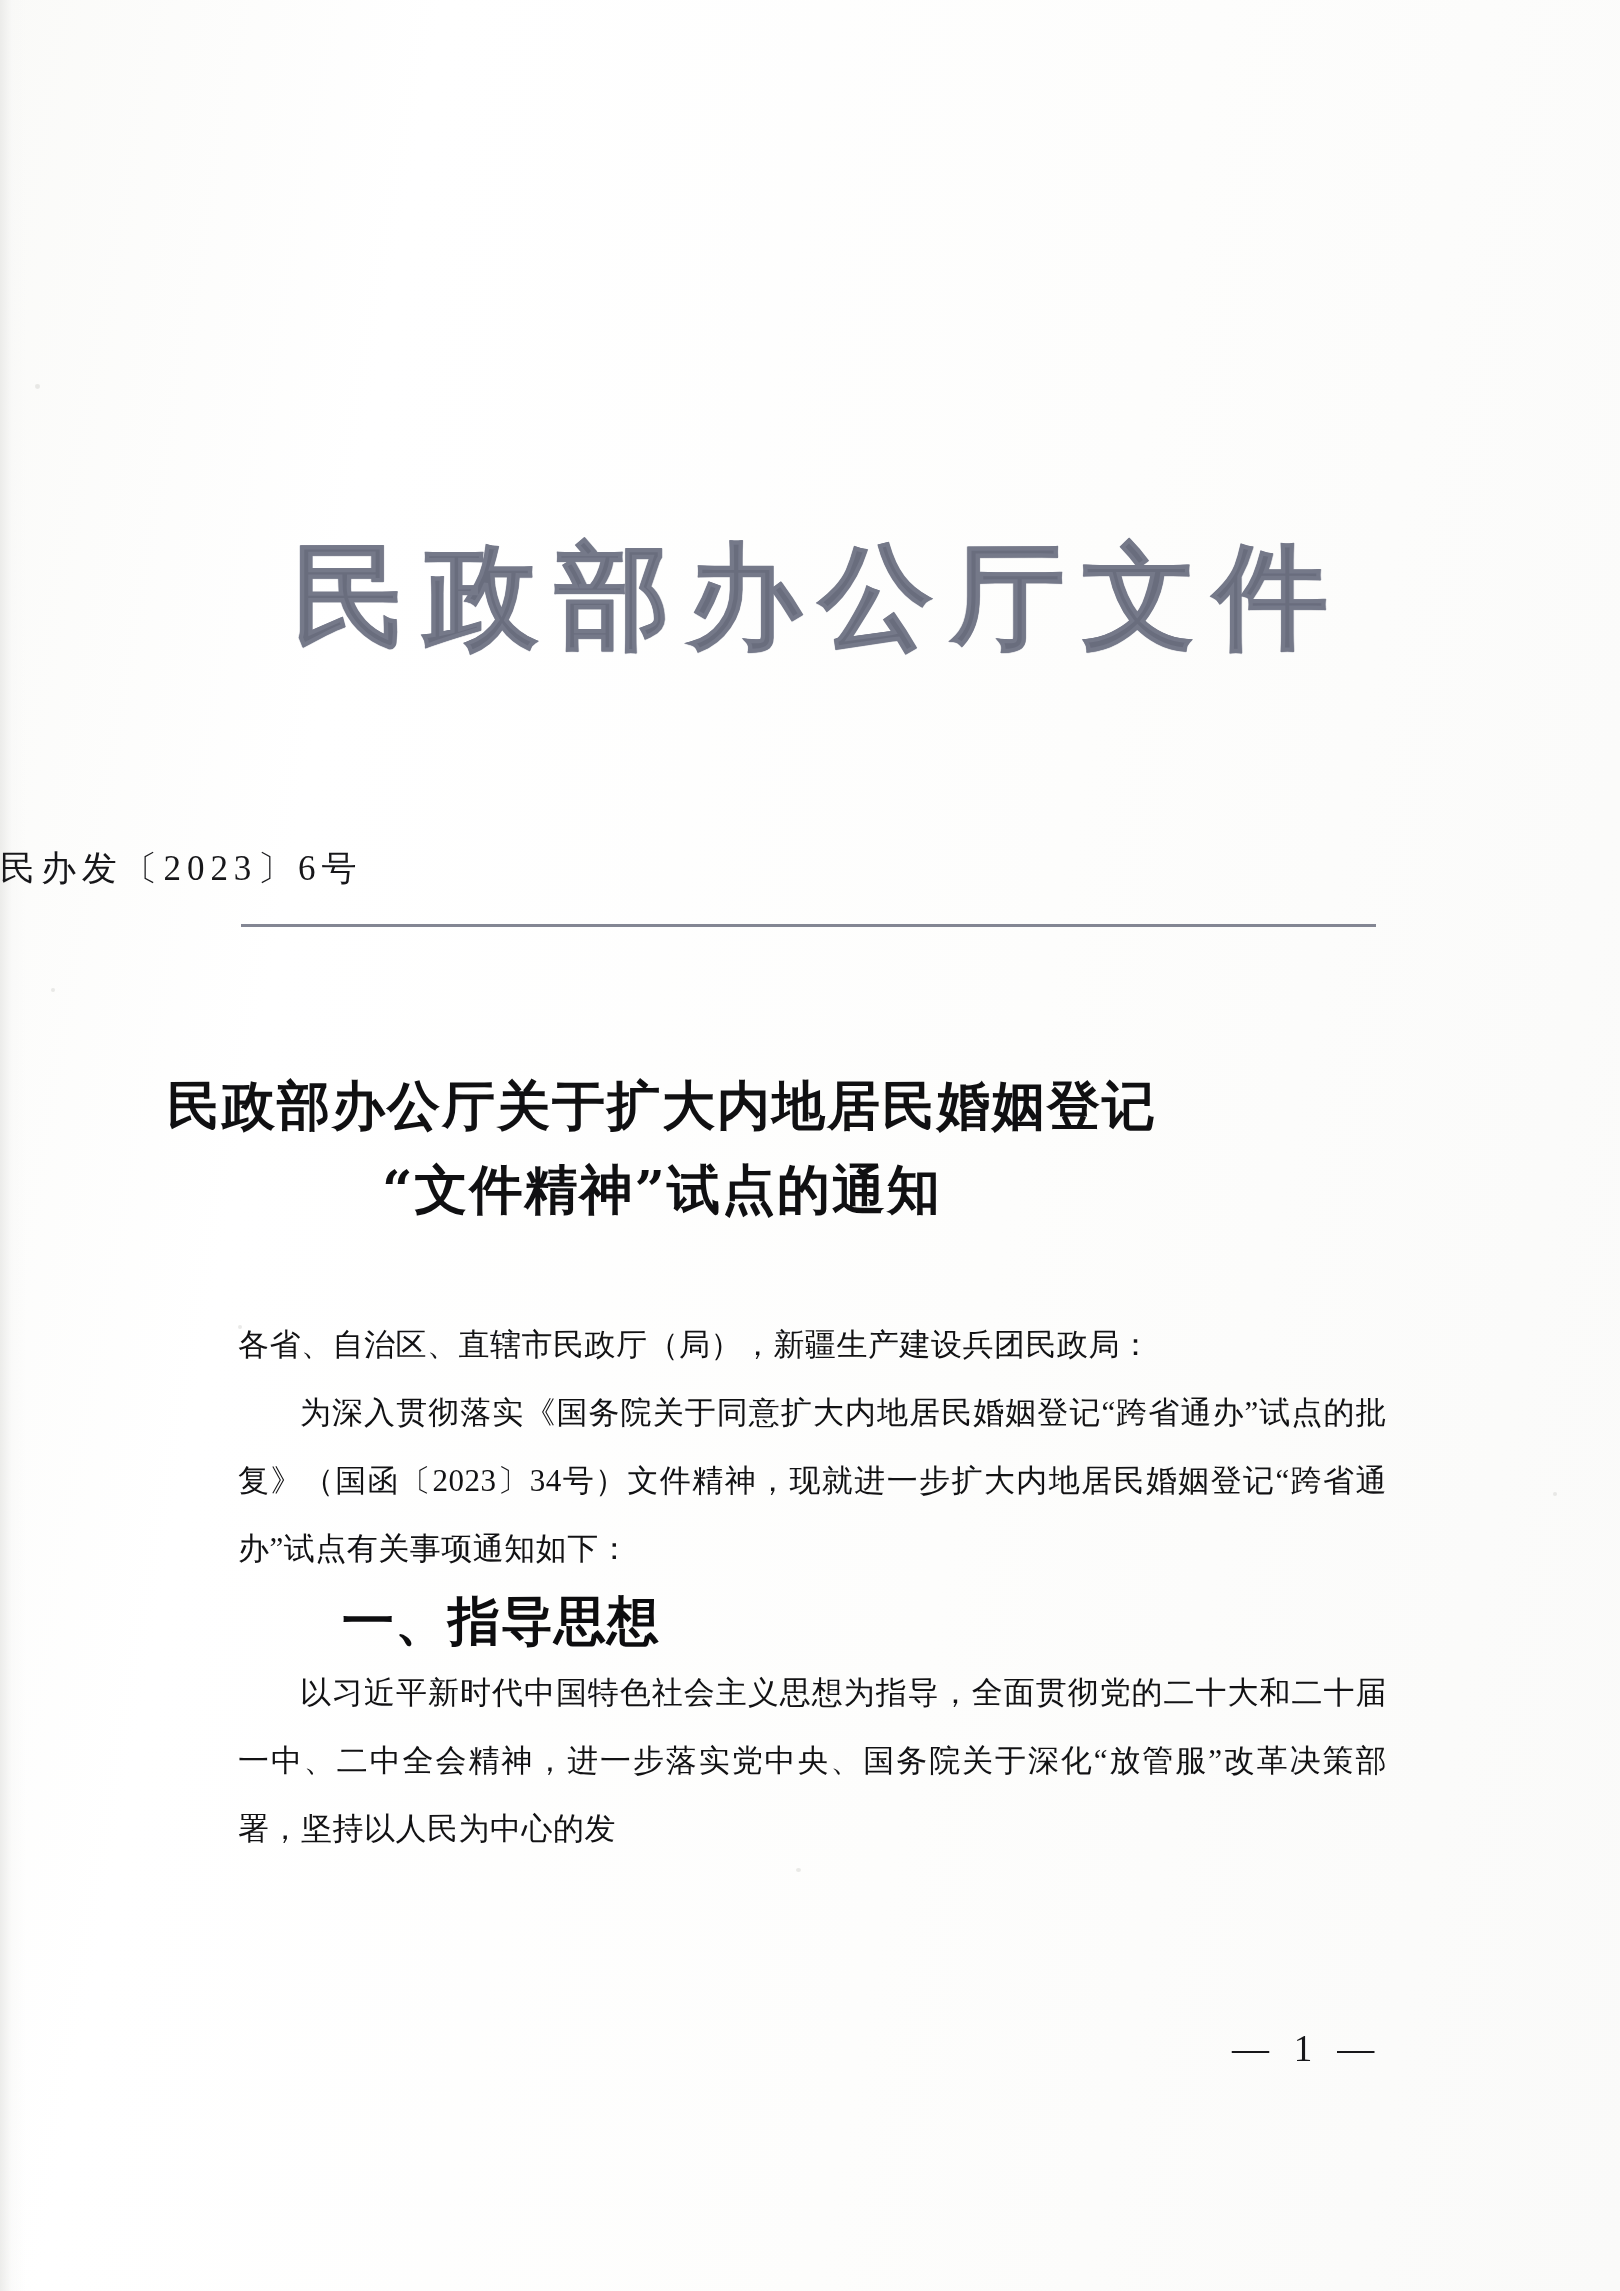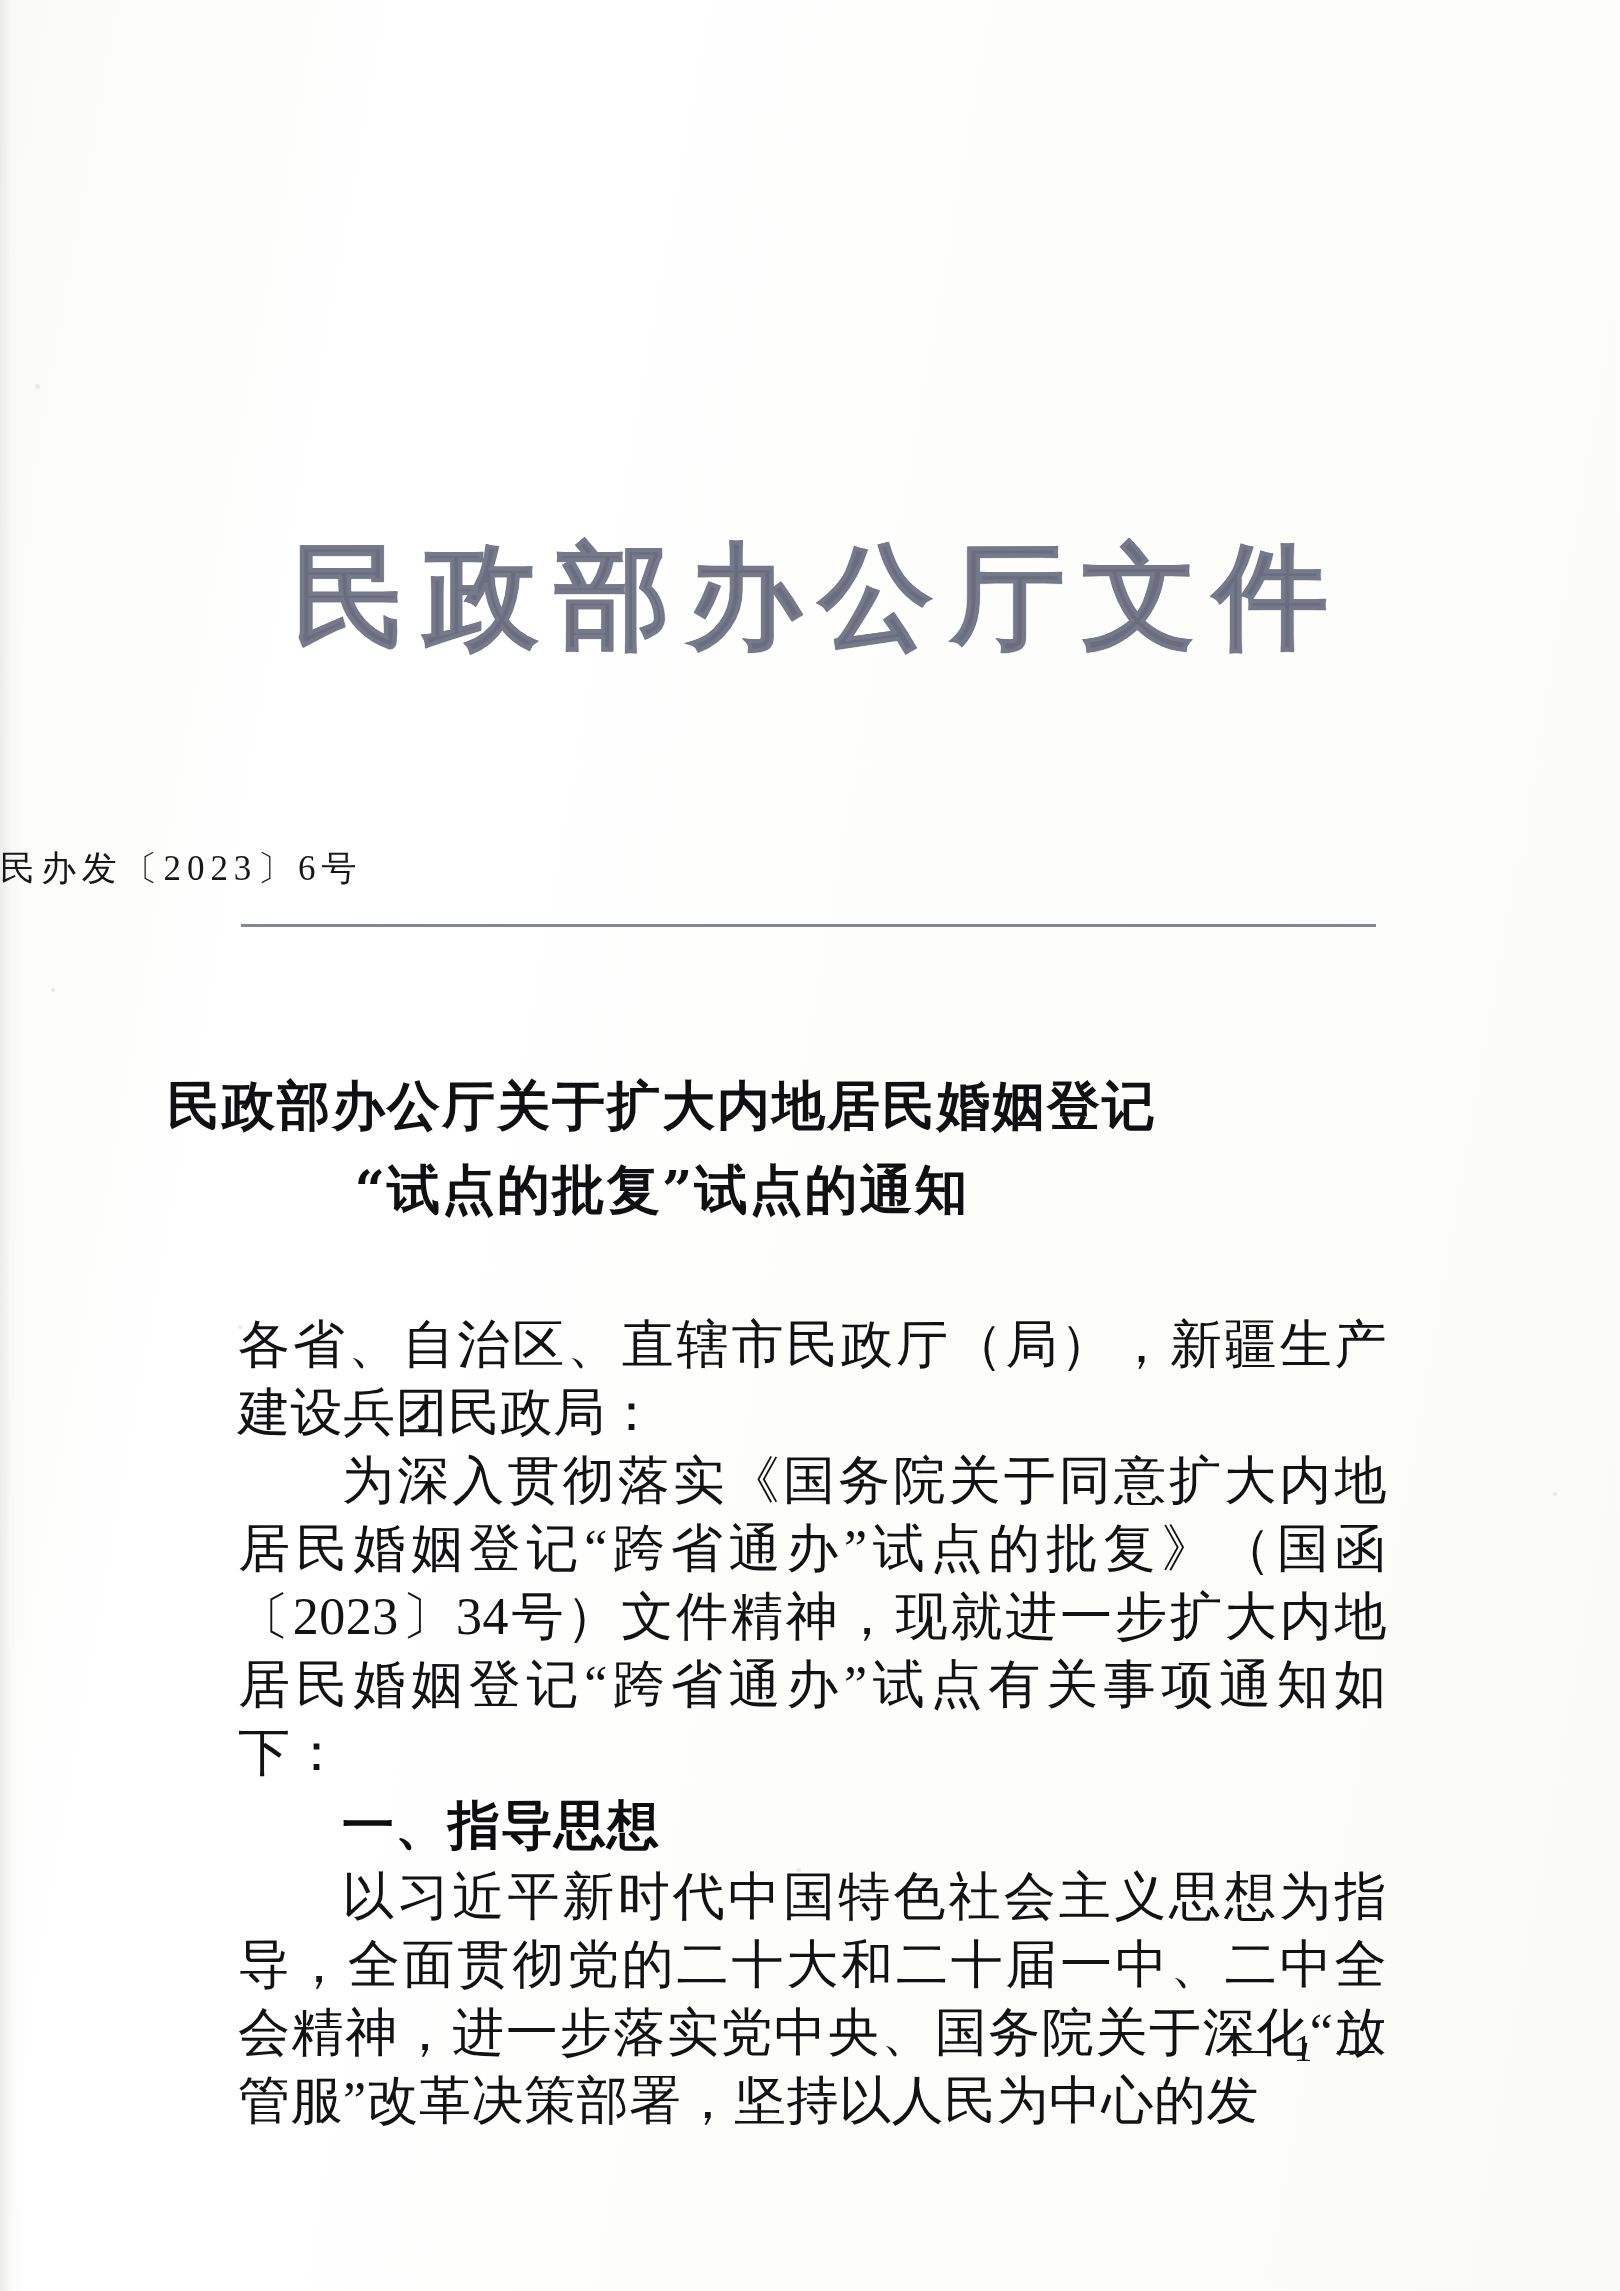--- a/index.html
+++ b/index.html
@@ -108,21 +108,21 @@
 
   
   .body-block {
     position: absolute;
     left: 238px;
     top: 1311px;
     width: 1149px;
   }
   .para {
     font-family: "Liberation Serif", "DejaVu Serif", serif;
-    font-size: 52px;
+    font-size: 31px;
     line-height: 68px;
     color: #121214;
     letter-spacing: 0.5px;
     text-align: justify;
     text-justify: inter-character;
     margin: 0;
   }
   .para.indent {
     text-indent: 2em;
   }
@@ -168,21 +168,21 @@
   </div>
 
   <div class="docnum-wrap">
     <span class="docnum">民办发〔2023〕6号</span>
   </div>
 
   <div class="red-rule"></div>
 
   <div class="doc-title">
     <div class="tline">民政部办公厅关于扩大内地居民婚姻登记</div>
-    <div class="tline">“试点的批复”试点的通知</div>
+    <div class="tline">“文件精神”试点的通知</div>
   </div>
 
   <div class="body-block">
 
     <p class="para addressee">各省、自治区、直辖市民政厅（局），新疆生产建设兵团民政局：</p>
 
     <p class="para indent">为深入贯彻落实《国务院关于同意扩大内地居民婚姻登记“跨省通办”试点的批复》（国函〔2023〕34号）文件精神，现就进一步扩大内地居民婚姻登记“跨省通办”试点有关事项通知如下：</p>
 
     <p class="heading">一、指导思想</p>
 

